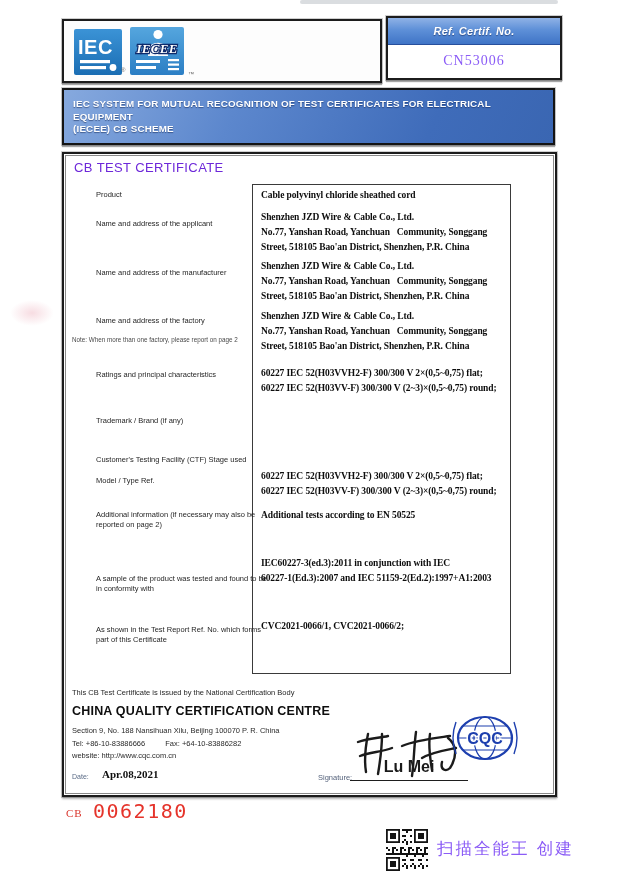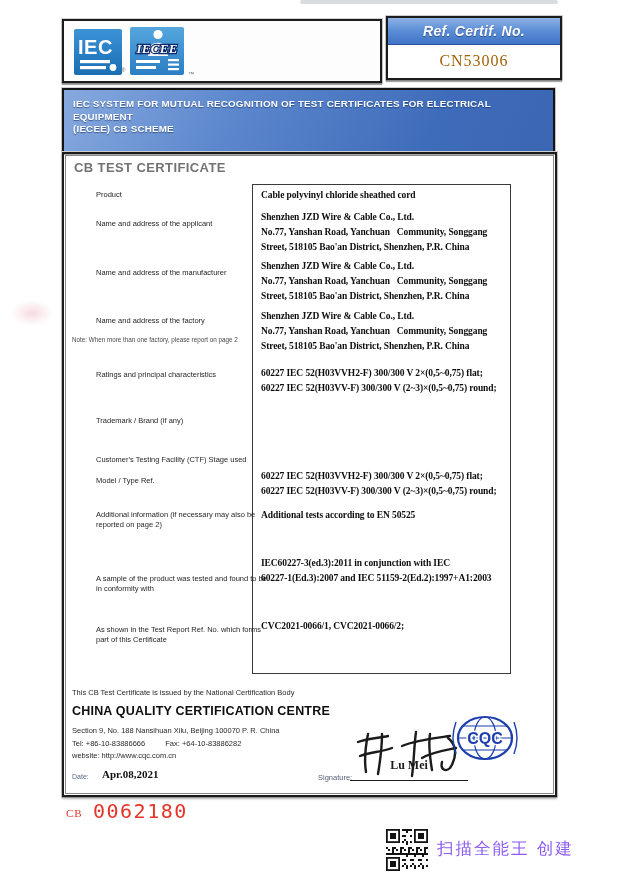--- a/index.html
+++ b/index.html
@@ -6,40 +6,40 @@
   .page{position:relative;width:620px;height:878px;background:#fff;overflow:hidden;
         font-family:"Liberation Sans",sans-serif;color:#111;}
   
   .logo-box{position:absolute;left:62px;top:19px;width:316px;height:60px;background:#fdfdfd;
             border:2px solid #1c1c1c;box-shadow:0 2px 1px rgba(0,0,0,.35),0 0 0 1px #cfcfcf;}
   .ref-box{position:absolute;left:386px;top:16px;width:172px;height:60px;background:#fff;
            border:2px solid #1c1c1c;box-shadow:0 2px 1px rgba(0,0,0,.35),0 0 0 1px #cfcfcf;}
   .ref-head{position:absolute;left:0;top:0;right:0;height:26px;
             background:linear-gradient(180deg,#8fb2e6 0%,#5e90d8 45%,#3f74c6 100%);
             border-bottom:1px solid #274f9c;display:flex;align-items:center;justify-content:center;}
-  .ref-head span{color:#fff;font-weight:bold;font-style:italic;font-size:14px;letter-spacing:.3px;
+  .ref-head span{color:#fff;font-weight:bold;font-style:italic;font-size:11px;letter-spacing:.3px;
             text-shadow:0 1px 1px rgba(20,40,90,.6);}
   .ref-num{position:absolute;left:0;top:26px;right:0;bottom:0;display:flex;align-items:center;justify-content:center;
-           font-family:"Liberation Serif",serif;font-size:16px;letter-spacing:1px;color:#a16207;}
+           font-family:"Liberation Serif",serif;font-size:14px;letter-spacing:1px;color:#8b5cf6;}
   .iec-svg{position:absolute;left:10px;top:8px;}
   .iecee-svg{position:absolute;left:66px;top:6px;}
   .regmark{position:absolute;left:57px;top:46px;font-size:6px;color:#666;}
   .tmmark{position:absolute;left:124px;top:50px;font-size:6px;color:#666;}
   
-  .banner{position:absolute;left:62px;top:88px;width:493px;height:65px;box-sizing:border-box;
+  .banner{position:absolute;left:62px;top:88px;width:493px;height:57px;box-sizing:border-box;
           background:linear-gradient(115deg,#86a9de 0%,#5c87cd 35%,#3f6cba 75%,#3a66b2 100%);
           border:2px solid #141414;box-shadow:0 2px 1px rgba(0,0,0,.35),0 0 0 1px #cfcfcf;
           padding:8px 9px;}
   .banner div{color:#fff;font-weight:bold;font-size:9.8px;line-height:12.5px;letter-spacing:.2px;
           text-shadow:0 1px 1px rgba(15,35,80,.55);}
   
   .frame{position:absolute;left:62px;top:152px;width:495px;height:645px;box-sizing:border-box;
          border:2px solid #1b1b1b;box-shadow:0 2px 2px rgba(0,0,0,.3),0 0 0 1px #cfcfcf;}
   .frame-inner{position:absolute;inset:1px;border:1px solid #8a8a8a;}
-  .cb-title{position:absolute;left:74px;top:160px;font-size:13px;font-weight:bold;letter-spacing:.4px;color:#737373;}
+  .cb-title{position:absolute;left:74px;top:160px;font-size:13px;font-weight:normal;letter-spacing:.4px;color:#6d28d9;}
   .values-box{position:absolute;left:252px;top:184px;width:259px;height:490px;box-sizing:border-box;
               border:1px solid #3a3a3a;background:#fff;}
   
   .lbl{position:absolute;left:72px;width:176px;font-size:7.5px;line-height:9.5px;color:#262626;padding-left:24px;}
   .lb0{top:190px}.lb1{top:219px}.lb2{top:268px}.lb3{top:316px}
   .lb-note{position:absolute;left:72px;top:336px;width:180px;font-size:6.3px;color:#4a4a4a;}
   .lb4{top:370px}.lb5{top:416px}.lb6{top:455px}.lb7{top:476px}.lb8{top:510px}.lb9{top:574px}.lb10{top:625px}
   
   .val{position:absolute;left:261px;width:248px;font-family:"Liberation Serif",serif;font-weight:bold;
        font-size:9.5px;line-height:15px;color:#0d0d0d;letter-spacing:-.1px;}
@@ -50,21 +50,21 @@
   .issued{position:absolute;left:72px;top:688px;font-size:7.5px;color:#262626;}
   .ncb-name{position:absolute;left:72px;top:704px;font-size:12.5px;font-weight:bold;letter-spacing:.2px;color:#0e0e0e;}
   .ncb-addr{position:absolute;left:72px;top:726px;font-size:7.5px;color:#2a2a2a;}
   .ncb-tel{position:absolute;left:72px;top:739px;font-size:7.5px;color:#2a2a2a;}
   .ncb-tel .fax{margin-left:18px;}
   .ncb-web{position:absolute;left:72px;top:751px;font-size:7.5px;color:#2a2a2a;}
   .date-lbl{position:absolute;left:72px;top:773px;font-size:7px;color:#5a6b86;}
   .date-val{position:absolute;left:102px;top:768px;font-family:"Liberation Serif",serif;font-weight:bold;font-size:11px;color:#101010;}
   .sig-lbl{position:absolute;left:318px;top:773px;font-size:7.5px;color:#56637c;}
   .sig-line{position:absolute;left:350px;top:780px;width:118px;border-top:1.6px solid #1e1e1e;}
-  .sig-name{position:absolute;left:350px;top:758px;width:118px;text-align:center;font-size:12px;font-weight:bold;color:#1a1a1a;font-family:Liberation Serif, serif;}
+  .sig-name{position:absolute;left:350px;top:758px;width:118px;text-align:center;font-size:16px;font-weight:bold;color:#1a1a1a;}
   .sig-hand{position:absolute;left:352px;top:728px;}
   .cqc-logo{position:absolute;left:450px;top:712px;}
   
   .cb-prefix{position:absolute;left:66px;top:807px;font-family:"Liberation Serif",serif;font-size:11px;color:#d9342b;letter-spacing:1px;}
   .cb-number{position:absolute;left:93px;top:799px;font-family:"DejaVu Sans Mono","Liberation Mono",monospace;
              font-size:20px;color:#e5332a;letter-spacing:1.5px;}
   
   .qr{position:absolute;left:386px;top:829px;}
   .wm-text{position:absolute;left:437px;top:838px;font-size:16.5px;letter-spacing:2px;color:#8b5cf6;
            font-family:"DejaVu Sans","Liberation Sans",sans-serif;}

